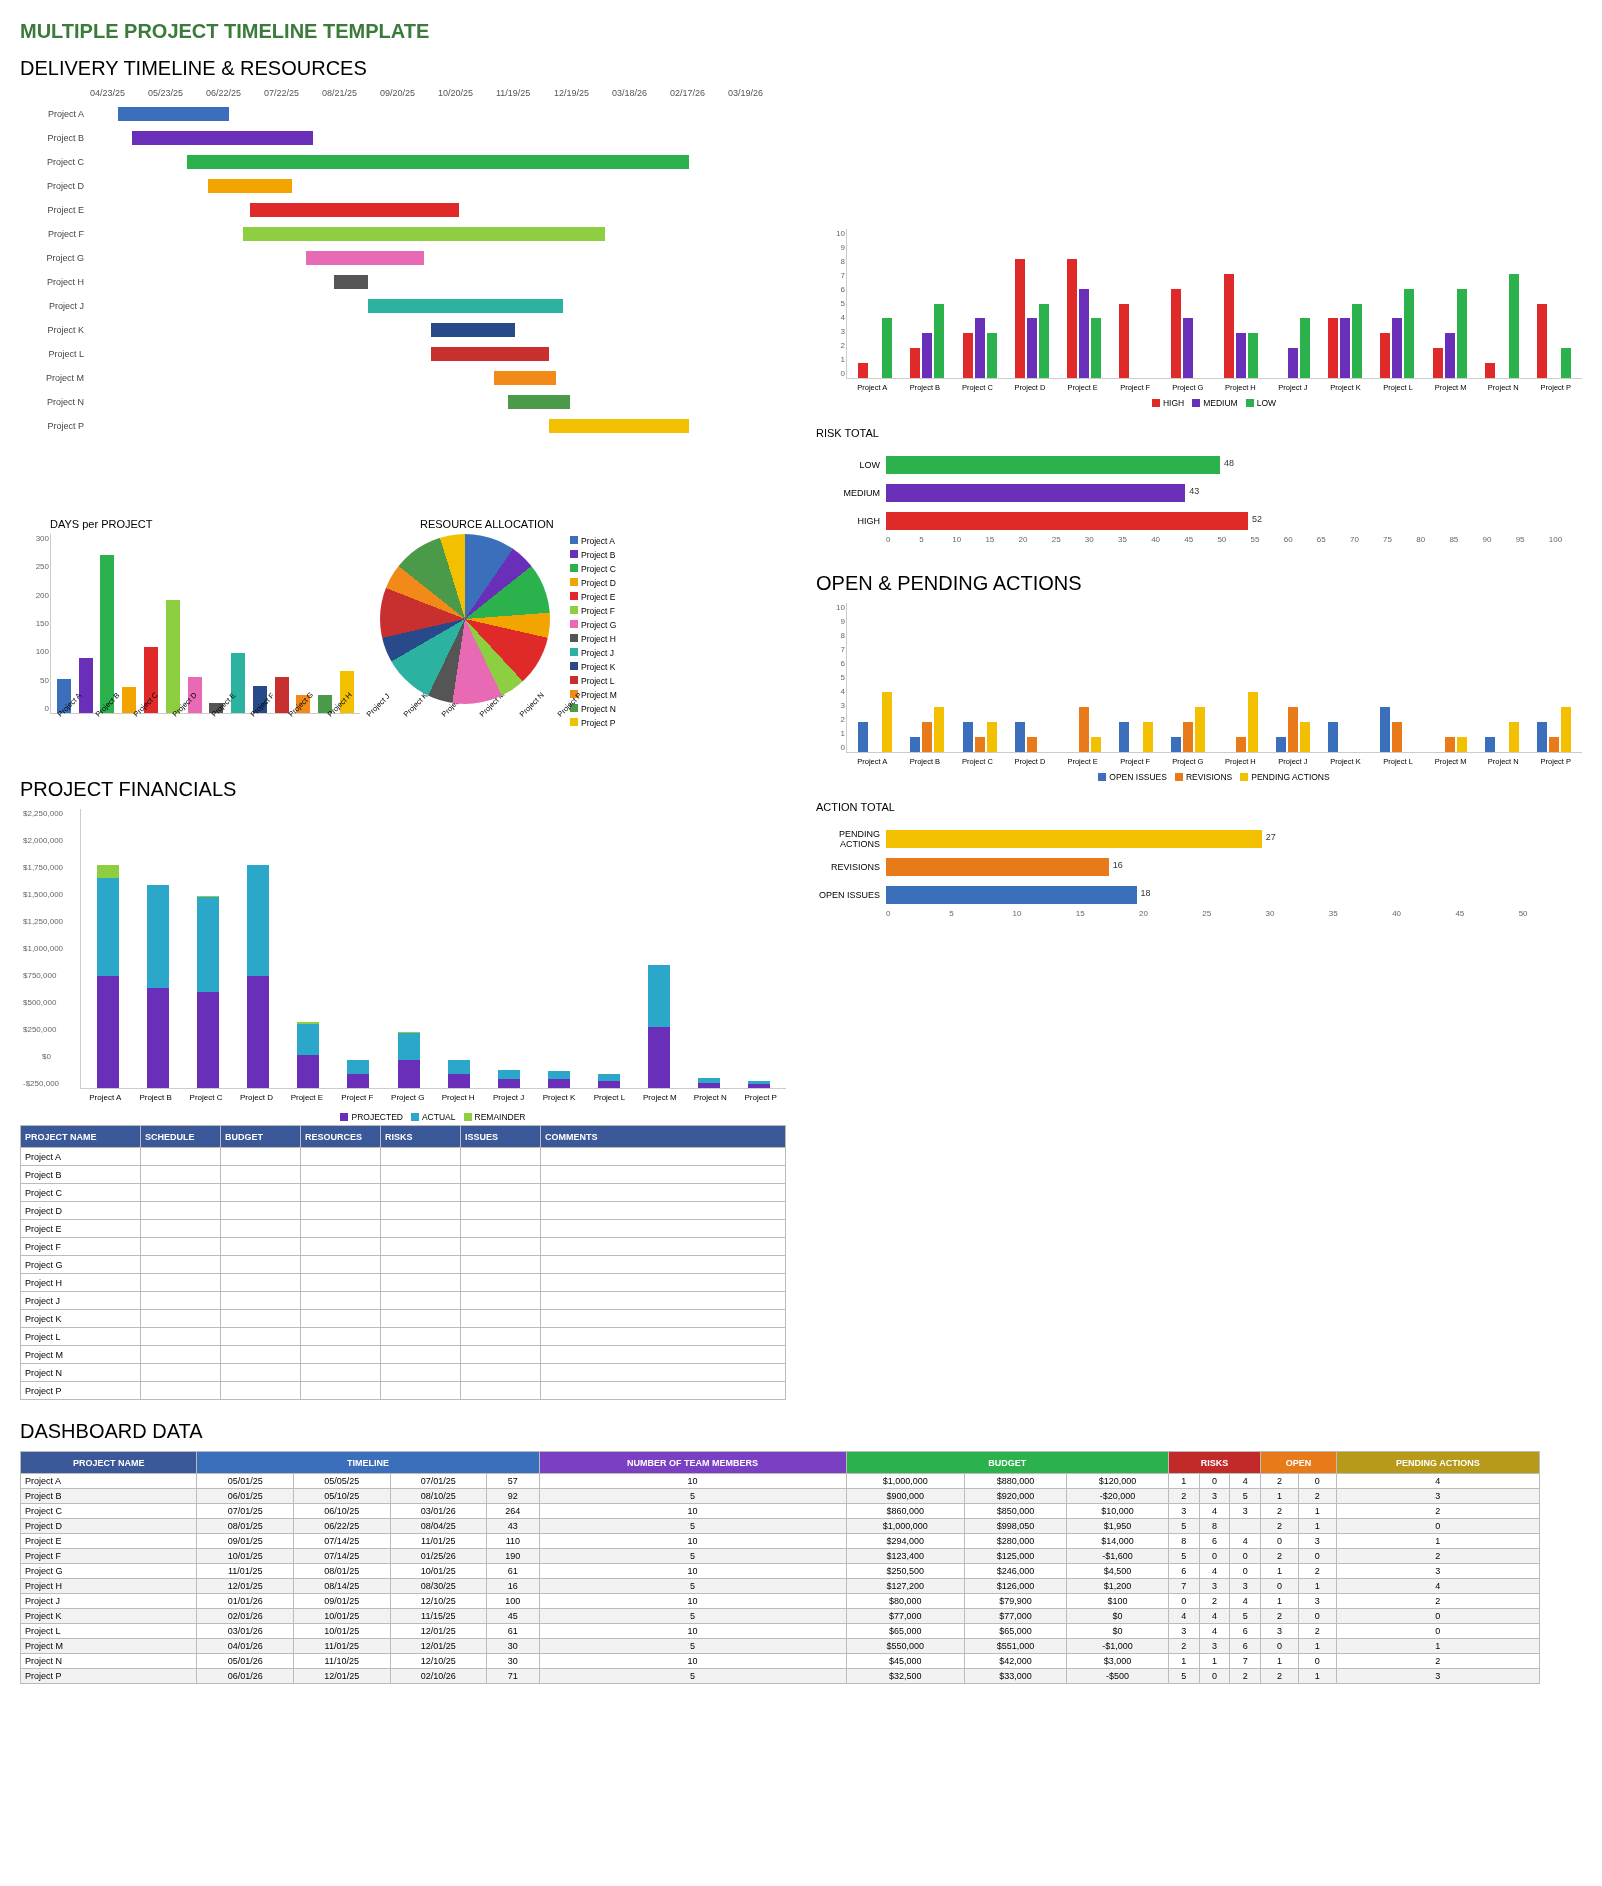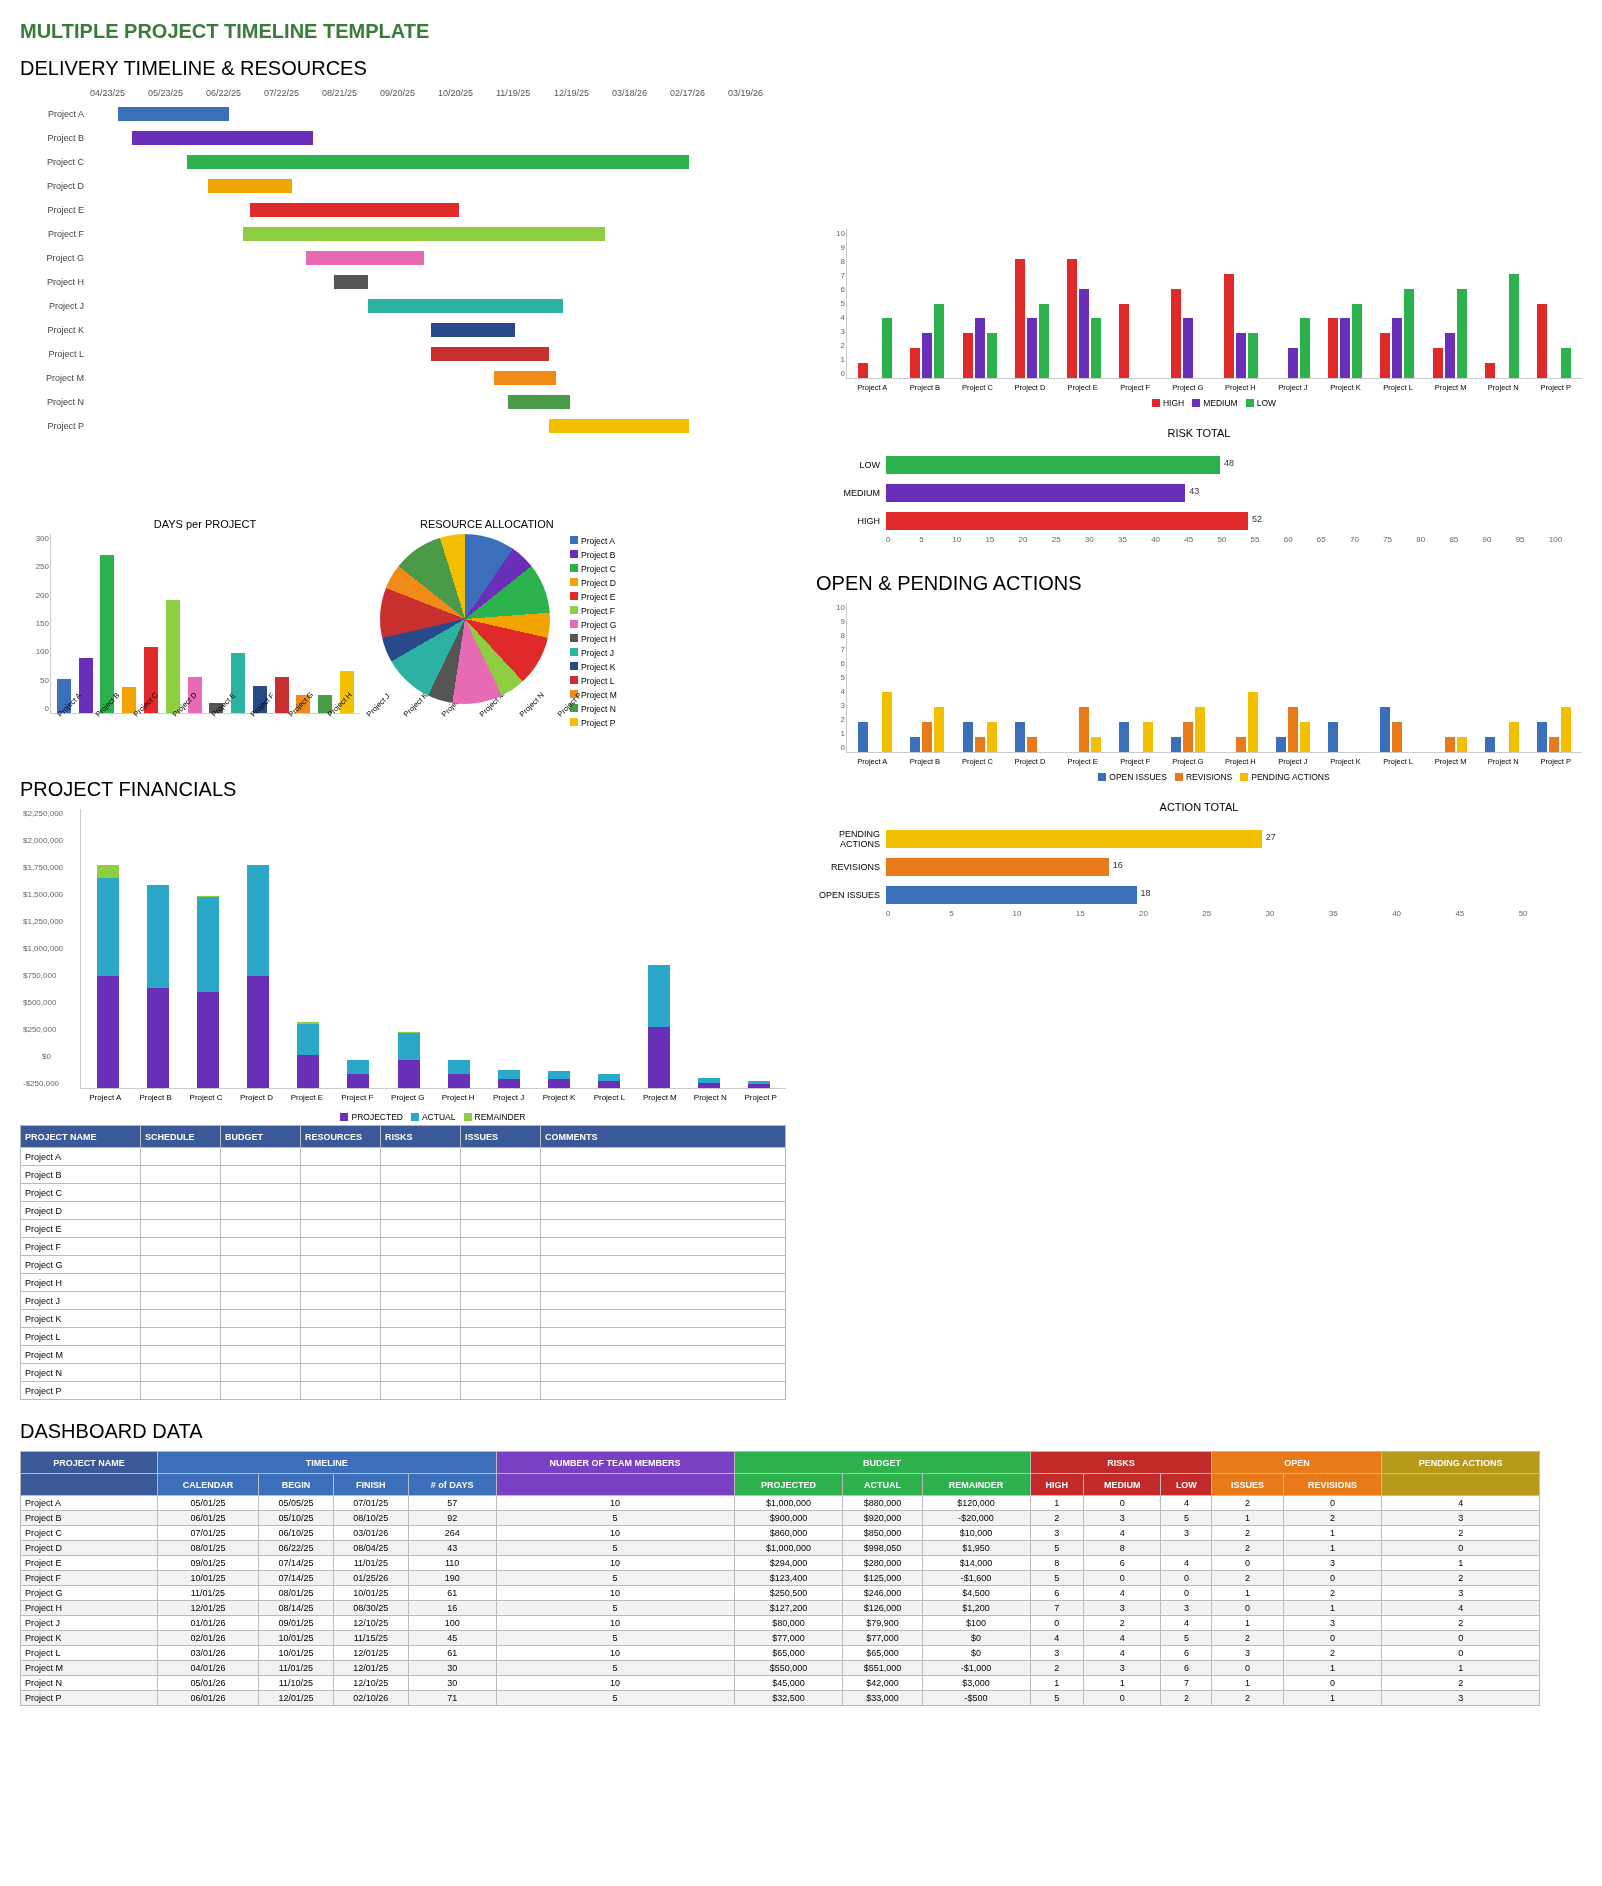--- a/index.html
+++ b/index.html
@@ -11,21 +11,21 @@
 .right-col { width: 770px; padding-top: 180px; }
 
 
 .gantt { position: relative; height: 420px; }
 .gantt-dates { display: flex; margin-left: 70px; font-size: 9px; color: #555; margin-bottom: 4px; }
 .gantt-dates span { width: 58px; }
 .gantt-row { display: flex; align-items: center; height: 24px; }
 .gantt-label { width: 70px; font-size: 9px; color: #444; text-align: right; padding-right: 6px; }
 .gantt-track { position: relative; flex: 1; height: 24px; }
 .gantt-bar { position: absolute; height: 14px; top: 5px; }
-.chart-title { font-size: 11px; text-align: center; margin-bottom: 4px; }
+.chart-title { font-size: 11px; text-align: left; margin-bottom: 4px; }
 .bar-area { display: flex; align-items: flex-end; height: 160px; border-left: 1px solid #ccc; border-bottom: 1px solid #ccc; padding: 0 2px; position: relative; }
 .bar-col { display: flex; align-items: flex-end; justify-content: center; flex: 1; height: 100%; }
 .bar { width: 14px; margin: 0 1px; }
 .bar-narrow { width: 10px; margin: 0 1px; }
 .yaxis { position: absolute; left: -30px; top: 0; bottom: 0; display: flex; flex-direction: column-reverse; justify-content: space-between; font-size: 8px; color: #666; width: 28px; text-align: right; }
 .xaxis { display: flex; margin-top: 4px; font-size: 7.5px; }
 .xaxis span { flex: 1; text-align: center; transform: rotate(-45deg); transform-origin: top left; white-space: nowrap; height: 40px; padding-left: 8px; }
 .xaxis-flat span { transform: none; padding: 0; height: auto; }
 
 
@@ -854,37 +854,20 @@
     <tbody>
       <tr>
         <th colspan="1" style="background:#3b5998">PROJECT NAME</th>
         <th colspan="4" style="background:#3b6fbb">TIMELINE</th>
         <th colspan="1" style="background:#7a3fc2">NUMBER OF TEAM MEMBERS</th>
         <th colspan="3" style="background:#2bb24c">BUDGET</th>
         <th colspan="3" style="background:#c22a2a">RISKS</th>
         <th colspan="2" style="background:#e87a1a">OPEN</th>
         <th colspan="1" style="background:#b89a1a">PENDING ACTIONS</th>
       </tr>
-      <tr>
-        <th style="background:#3b5998"></th>
-        <th style="background:#3b6fbb">CALENDAR</th>
-        <th style="background:#3b6fbb">BEGIN</th>
-        <th style="background:#3b6fbb">FINISH</th>
-        <th style="background:#3b6fbb"># of DAYS</th>
-        <th style="background:#7a3fc2"></th>
-        <th style="background:#2bb24c">PROJECTED</th>
-        <th style="background:#2bb24c">ACTUAL</th>
-        <th style="background:#2bb24c">REMAINDER</th>
-        <th style="background:#c22a2a">HIGH</th>
-        <th style="background:#c22a2a">MEDIUM</th>
-        <th style="background:#c22a2a">LOW</th>
-        <th style="background:#e87a1a">ISSUES</th>
-        <th style="background:#e87a1a">REVISIONS</th>
-        <th style="background:#b89a1a"></th>
-      </tr>
       <tr class="">
         <td>Project A</td>
         <td>05/01/25</td>
         <td>05/05/25</td>
         <td>07/01/25</td>
         <td>57</td>
         <td>10</td>
         <td>$1,000,000</td>
         <td>$880,000</td>
         <td>$120,000</td>

